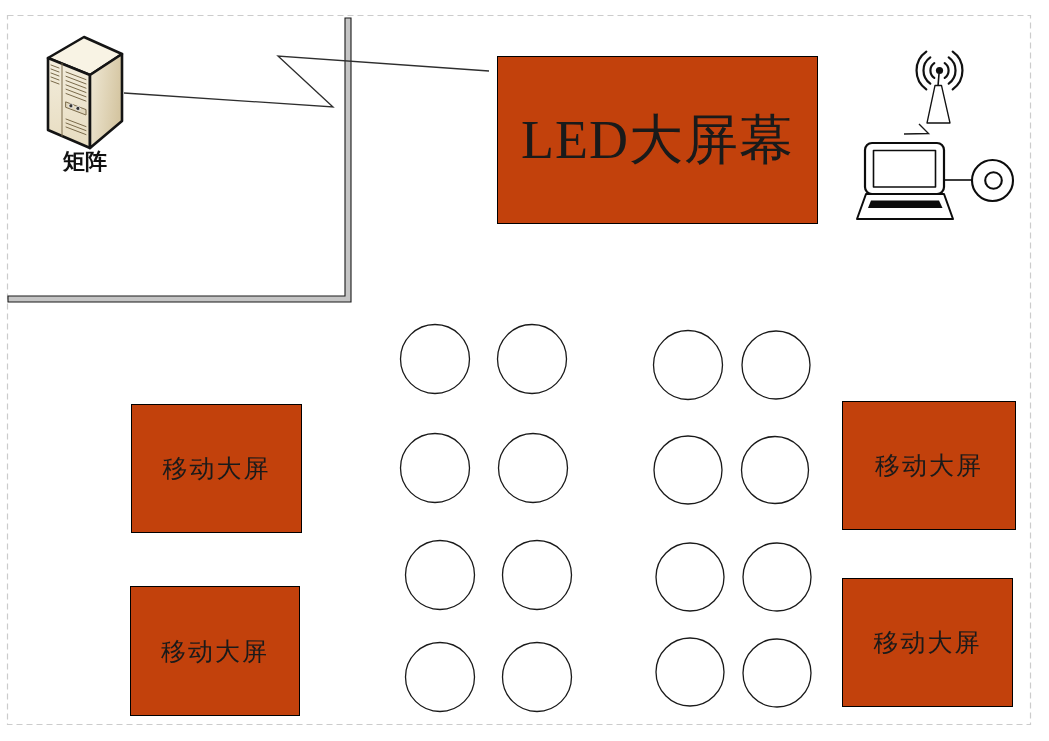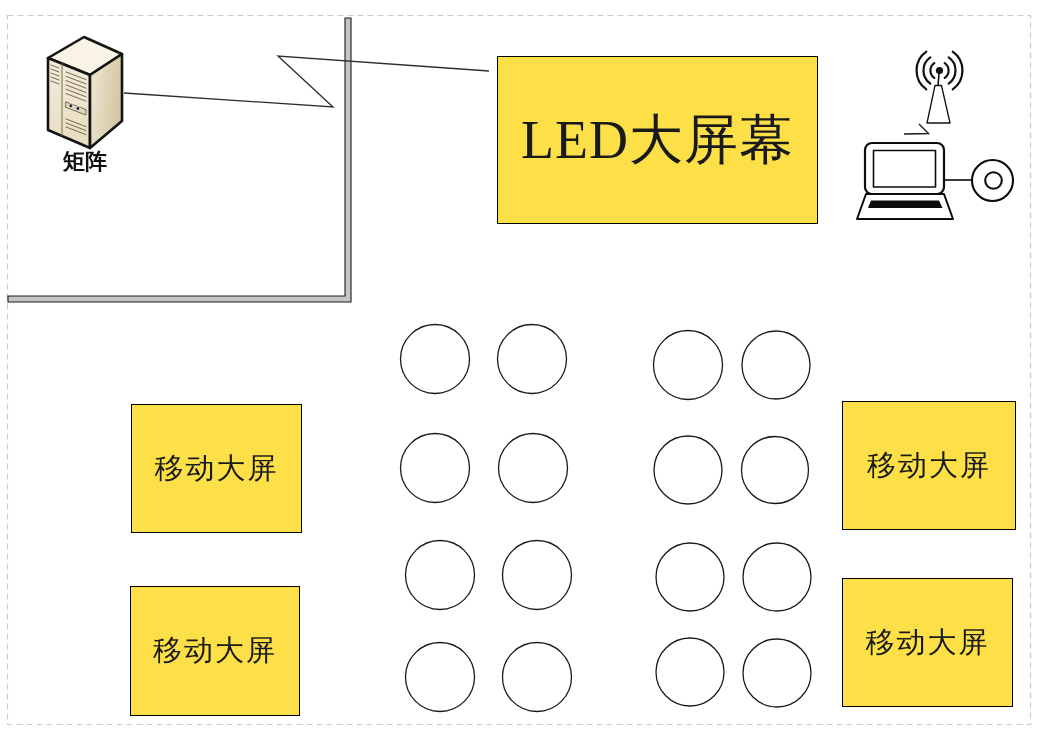--- a/index.html
+++ b/index.html
@@ -6,29 +6,29 @@
   #stage{
     position:relative;
     width:1049px;height:741px;
     background:#ffffff;
     font-family:"Liberation Serif","DejaVu Serif",serif;
     overflow:hidden;
   }
   #vector-layer{position:absolute;left:0;top:0;width:1049px;height:741px;}
   .dbox{
     position:absolute;
-    background:#fde047;
+    background:#c2410c;
     border:1.5px solid #000000;
     display:flex;align-items:center;justify-content:center;
     color:#1a1a1a;
     box-sizing:border-box;
     text-align:center;
   }
   .led-box{left:497px;top:56px;width:321px;height:168px;font-size:54px;letter-spacing:1px;}
-  .mobile-box{font-size:29px;letter-spacing:2px;border-width:1.4px;}
+  .mobile-box{font-size:25px;letter-spacing:2px;border-width:1.4px;}
   .mobile-left-top{left:131px;top:404px;width:171px;height:129px;}
   .mobile-left-bottom{left:130px;top:586px;width:170px;height:130px;}
   .mobile-right-top{left:842px;top:401px;width:174px;height:129px;}
   .mobile-right-bottom{left:842px;top:578px;width:171px;height:129px;}
   .matrix-label{
     position:absolute;left:43px;top:147px;width:84px;
     font-size:22px;font-weight:bold;color:#111;text-align:center;
   }
 </style>
 </head>

